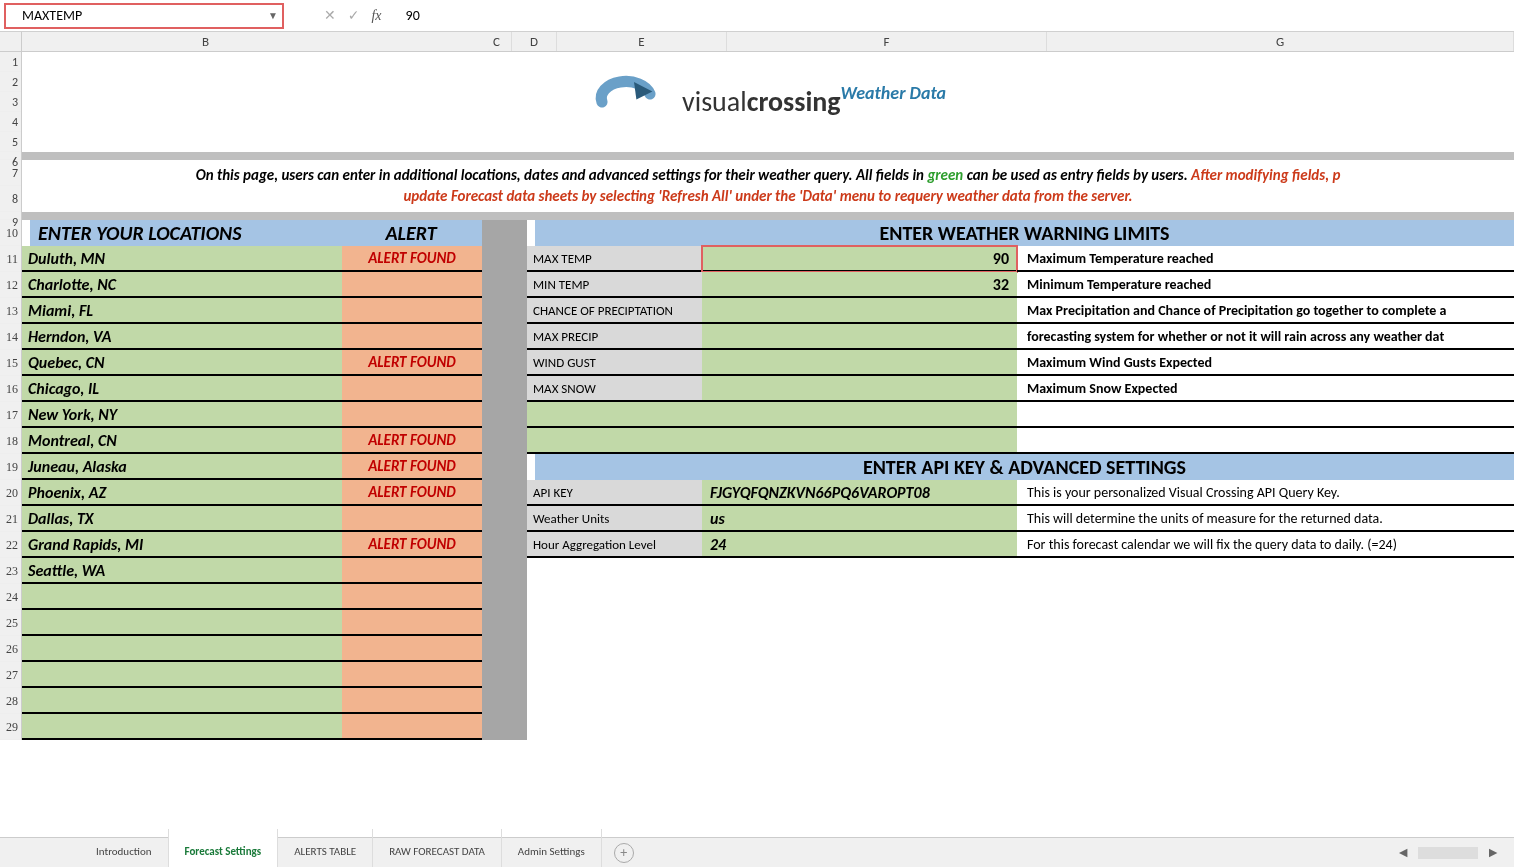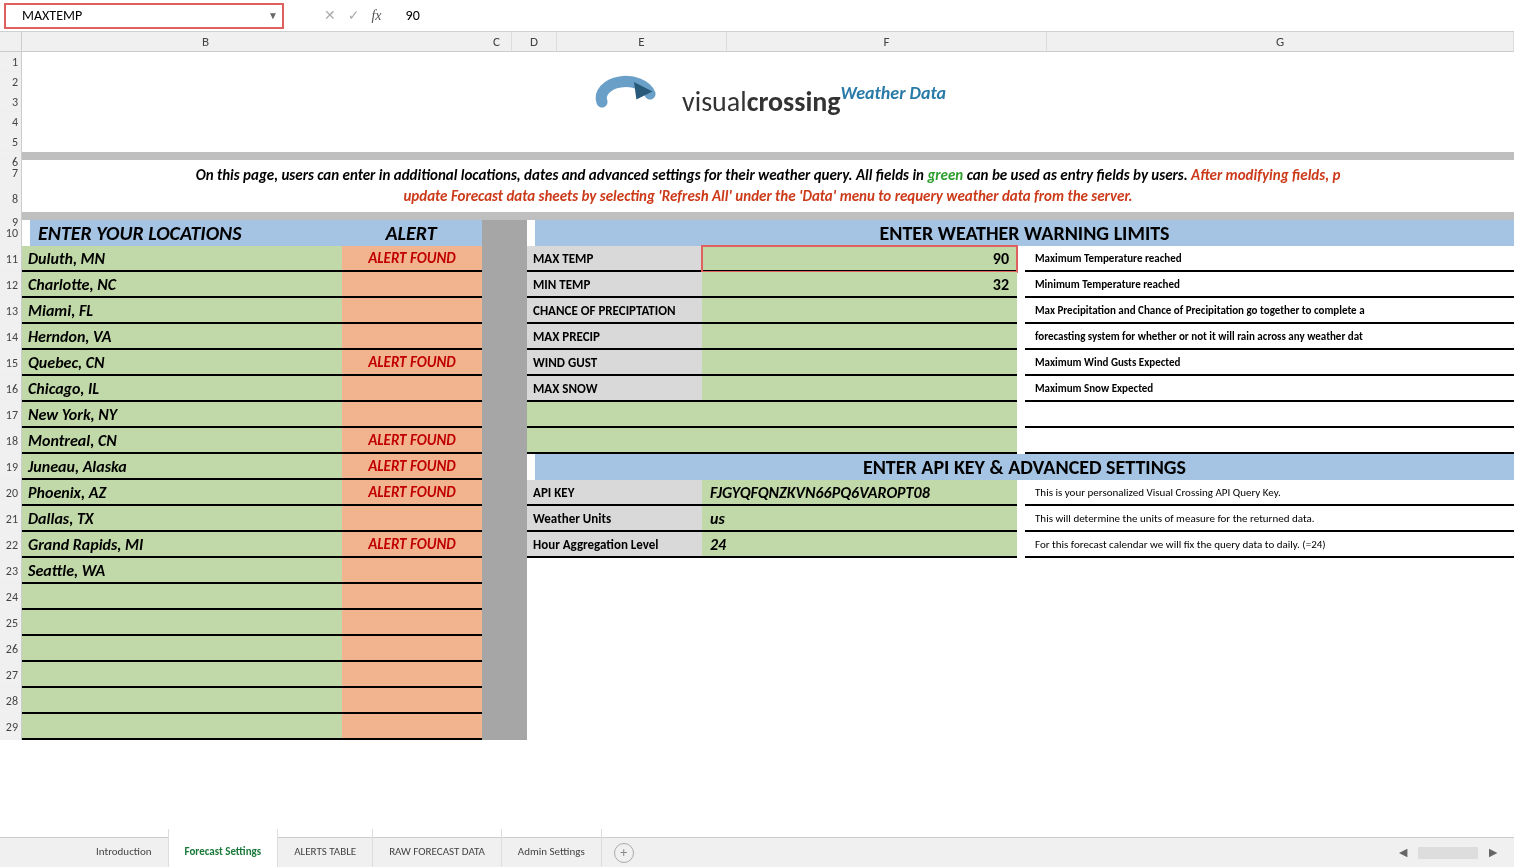--- a/index.html
+++ b/index.html
@@ -14,21 +14,21 @@
 .formula-input { flex: 1; padding: 0 6px; }
 
 .col-headers { display: flex; height: 20px; background: #f0f0f0; border-bottom: 1px solid #ccc; }
 .corner { width: 22px; border-right: 1px solid #ccc; background: #f0f0f0; }
 .col-h { text-align: center; border-right: 1px solid #ddd; color: #444; font-size: 13px; display: flex; align-items: center; justify-content: center; } .cD { width: 45px; } .cE { width: 170px; } .cF { width: 320px; } .cG { flex: 1; }
 .cBL { width: 320px; } .cBR { width: 140px; }
 
 .grid { display: flex; }
 .row-headers { width: 22px; background: #f0f0f0; border-right: 1px solid #ccc; }
 .row-h { height: 20px; text-align: right; padding-right: 3px; color: #444; font-size: 12px; border-bottom: 1px solid #eee; line-height: 20px; }
-.row-h.tall { height: 26px; line-height: 26px; }
+.row-h.tall { height: 26px; line-height: 26px; font-family: Liberation Serif, serif; }
 .row-h.thin { height: 8px; }
 
 .sheet { flex: 1; position: relative; }
 .r { display: flex; height: 20px; }
 .r.tall { height: 26px; }
 
 .logo-area { height: 100px; background: #fff; display: flex; align-items: center; justify-content: center; border-bottom: 1px solid #fff; }
 .logo { display: flex; align-items: center; gap: 12px; }
 .logo-icon { width: 80px; height: 60px; position: relative; }
 .logo-text { display: flex; flex-direction: row; }
@@ -48,25 +48,25 @@
 .section-header .alrt { width: 130px; text-align: center; font-style: italic; }
 .section-header.center { justify-content: center; }
 
 .left-col { width: 460px; }
 .gap-col { width: 45px; background: #a6a6a6; }
 .right-col { flex: 1; }
 
 .loc-cell { width: 320px; background: #c1d9a8; border-bottom: 2px solid #000; padding: 0 6px; font-style: italic; font-weight: bold; display: flex; align-items: center; font-size: 16px; }
 .alert-cell { width: 140px; background: #f2b48f; border-bottom: 2px solid #000; text-align: center; color: #c00000; font-weight: bold; font-style: italic; display: flex; align-items: center; justify-content: center; font-size: 15px; }
 
-.label-cell { width: 175px; background: #d9d9d9; border-bottom: 2px solid #000; padding: 2px 6px; font-weight: bold; font-size: 13px; display: flex; align-items: center; }
+.label-cell { width: 175px; background: #d9d9d9; border-bottom: 2px solid #000; padding: 2px 6px; font-weight: normal; font-size: 13px; display: flex; align-items: center; }
 .value-cell { width: 315px; background: #c1d9a8; border-bottom: 2px solid #000; padding: 0 8px; text-align: right; font-weight: bold; display: flex; align-items: center; justify-content: flex-end; font-size: 16px; }
 .value-cell.left { text-align: right; justify-content: flex-start; font-style: italic; }
 .value-cell.selected { outline: 2px solid #e06060; outline-offset: -1px; background: #c1d9a8; }
-.desc-cell { flex: 1; border-bottom: 2px solid #000; padding: 0 10px; font-weight: bold; font-size: 11px; display: flex; align-items: center; white-space: nowrap; overflow: hidden; margin-left: 8px; }
+.desc-cell { flex: 1; border-bottom: 2px solid #000; padding: 0 10px; font-weight: bold; font-size: 14px; display: flex; align-items: center; white-space: nowrap; overflow: hidden; }
 
 .tabs-bar { position: fixed; bottom: 0; left: 0; right: 0; height: 30px; background: #f0f0f0; border-top: 1px solid #ccc; display: flex; align-items: center; padding-left: 80px; }
 .tab { padding: 16px 16px; font-size: 11px; color: #444; cursor: pointer; border-right: 1px solid #ddd; }
 .tab.active { background: #fff; color: #1a7a3a; font-weight: bold; border-bottom: 2px solid #1a7a3a; }
 .add-sheet { margin-left: 12px; width: 20px; height: 20px; border: 1px solid #aaa; border-radius: 50%; display: flex; align-items: center; justify-content: center; color: #888; font-size: 14px; }
 .scroll-ctrl { position: absolute; right: 10px; display: flex; gap: 4px; align-items: center; }
 .scr-btn { padding: 0 4px; color: #666; cursor: pointer; }
 .scr-track { width: 60px; height: 12px; background: #ddd; }
 </style>
 </head>

